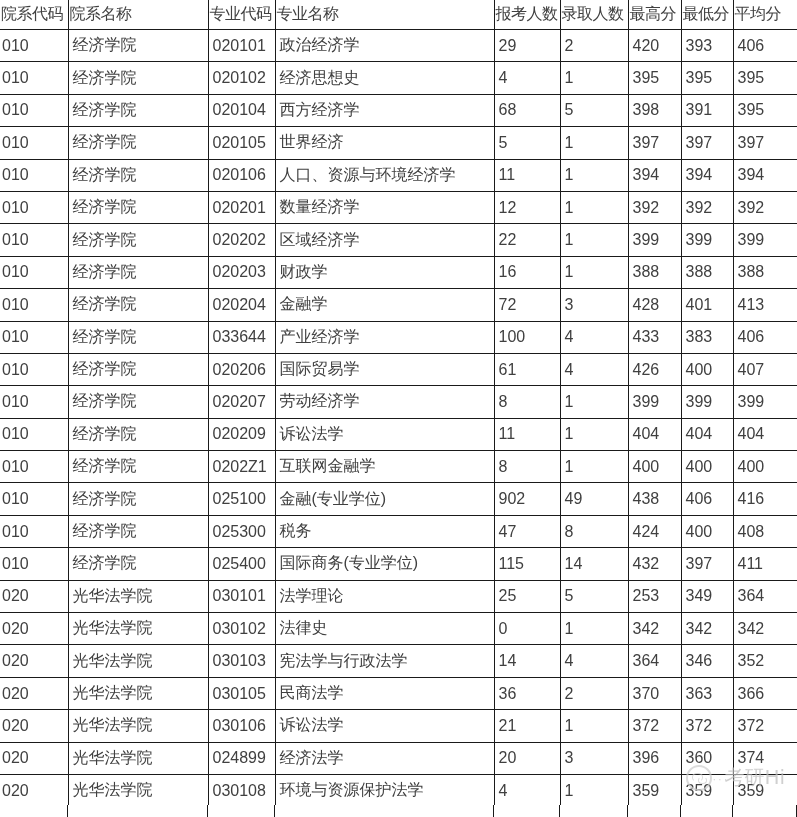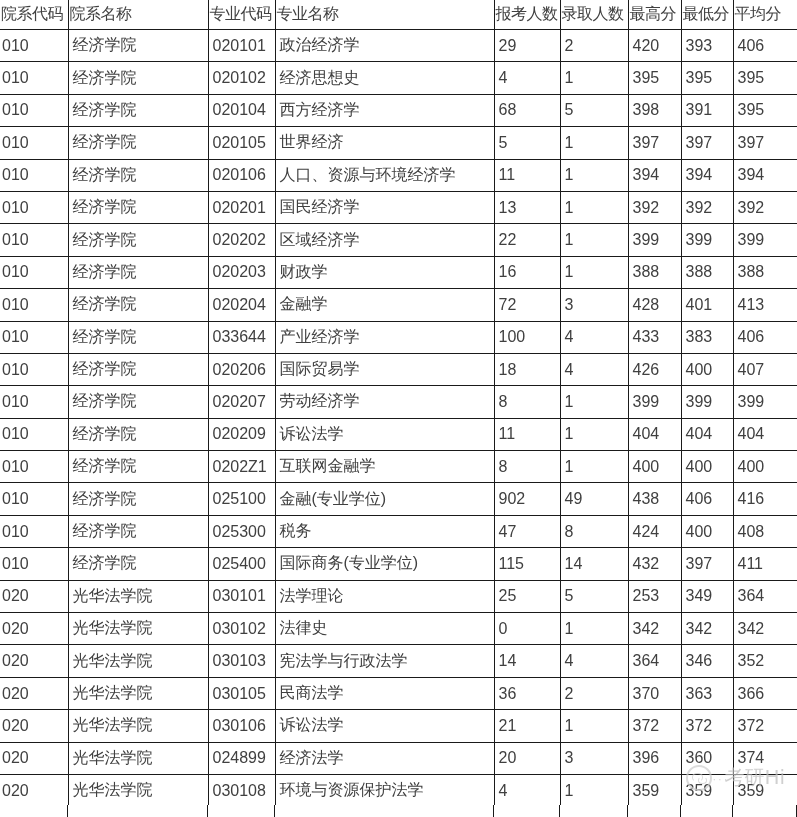--- a/index.html
+++ b/index.html
@@ -225,22 +225,22 @@
           <td>11</td>
           <td>1</td>
           <td>394</td>
           <td>394</td>
           <td>394</td>
         </tr>
         <tr>
           <td>010</td>
           <td>经济学院</td>
           <td>020201</td>
-          <td>国民经济学</td>
-          <td>13</td>
+          <td>数量经济学</td>
+          <td>12</td>
           <td>1</td>
           <td>392</td>
           <td>392</td>
           <td>392</td>
         </tr>
         <tr>
           <td>010</td>
           <td>经济学院</td>
           <td>020202</td>
           <td>区域经济学</td>
@@ -281,21 +281,21 @@
           <td>4</td>
           <td>433</td>
           <td>383</td>
           <td>406</td>
         </tr>
         <tr>
           <td>010</td>
           <td>经济学院</td>
           <td>020206</td>
           <td>国际贸易学</td>
-          <td>18</td>
+          <td>61</td>
           <td>4</td>
           <td>426</td>
           <td>400</td>
           <td>407</td>
         </tr>
         <tr>
           <td>010</td>
           <td>经济学院</td>
           <td>020207</td>
           <td>劳动经济学</td>

